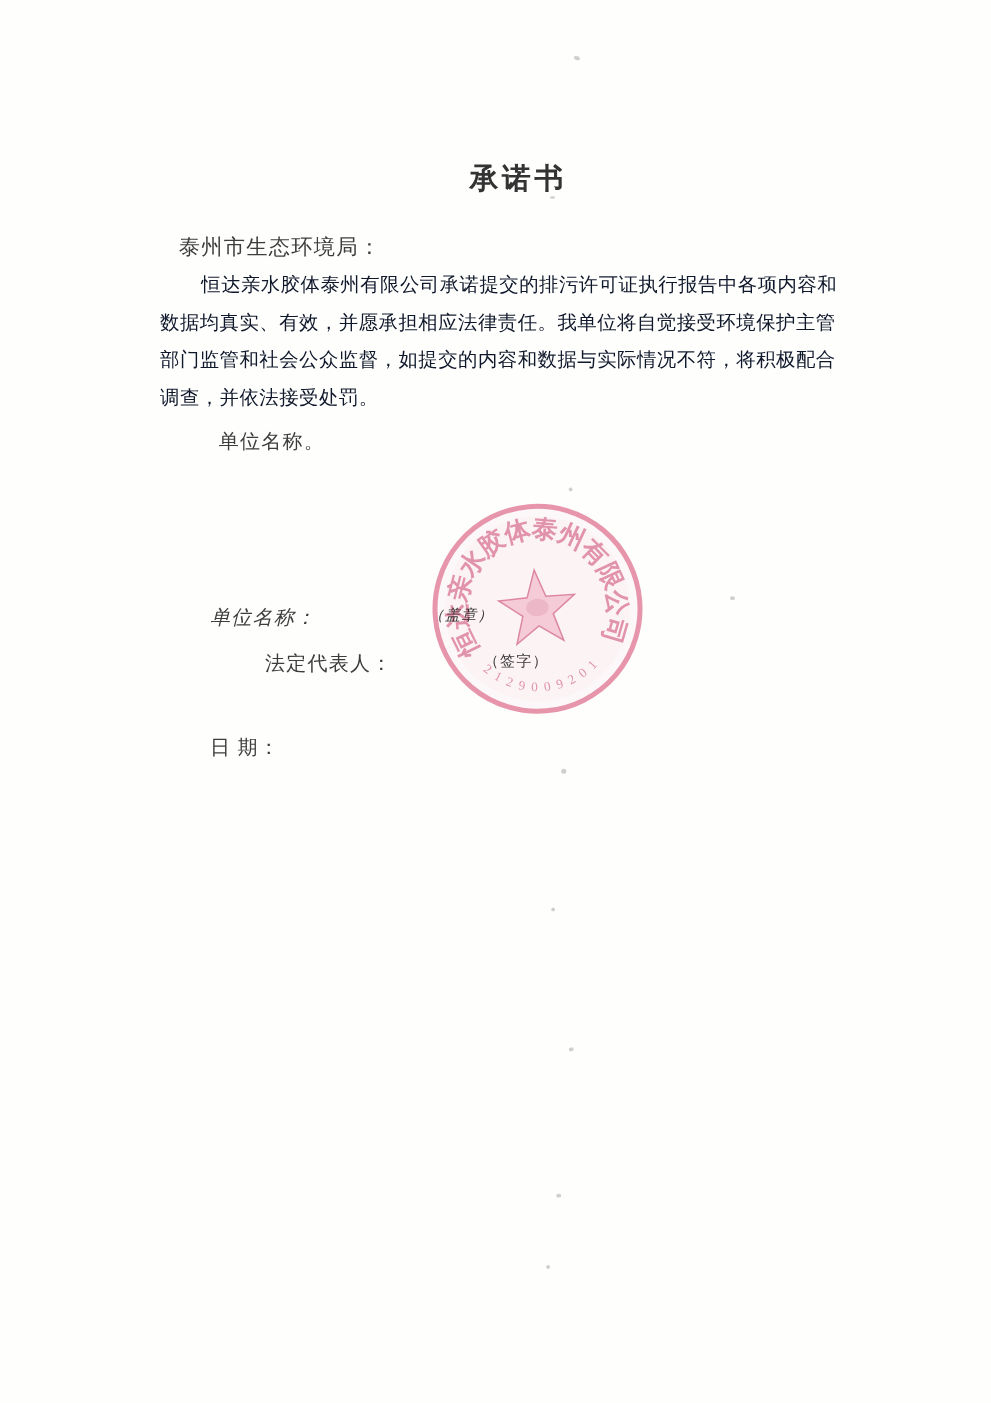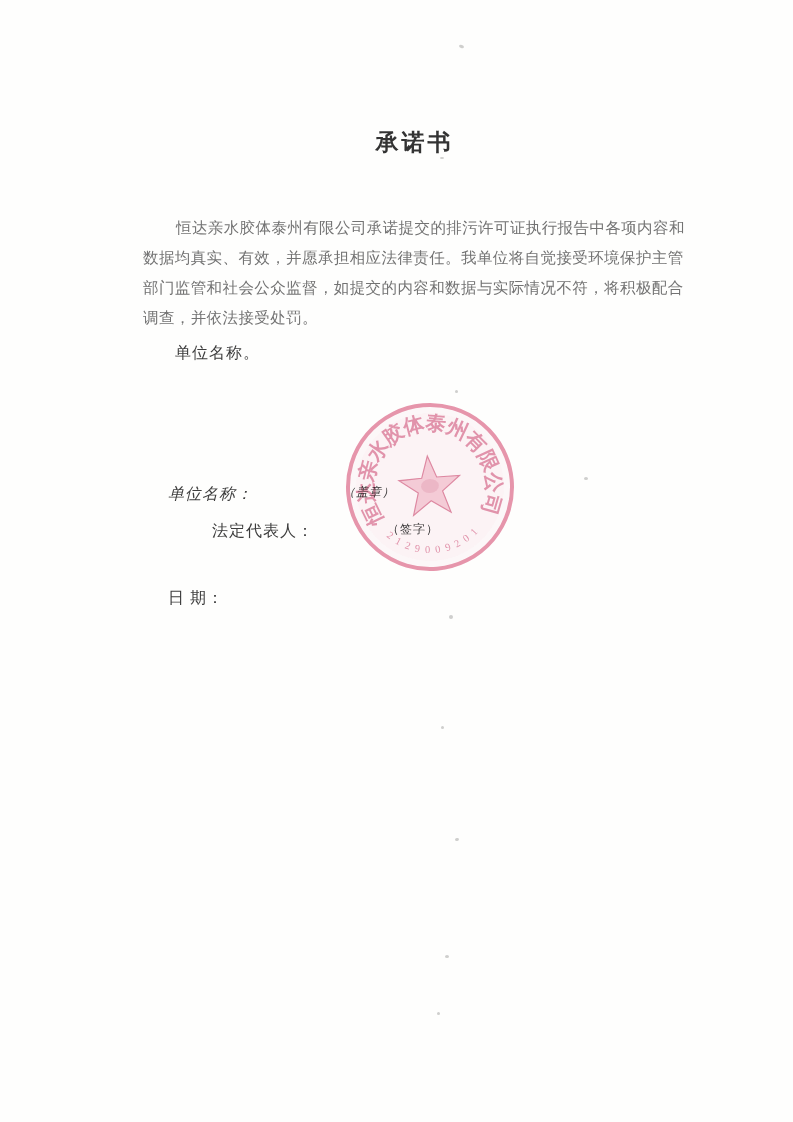--- a/index.html
+++ b/index.html
@@ -27,25 +27,25 @@
   }
   .salutation {
     position: absolute;
     left: 143px; top: 186px;
     font-size: 17px;
     letter-spacing: 1px;
     white-space: nowrap;
   }
   .body-line {
     position: absolute;
-    left: 143px;
+    left: 128px;
     font-size: 15.5px;
     letter-spacing: 0.4px;
     white-space: nowrap;
-    color: #737373;
+    color: #0f172a;
   }
   .line-0 { top: 218px; padding-left: 33px; }
   .line-1 { top: 248px; text-align: center; }
   .line-2 { top: 278px; }
   .line-3 { top: 308px; }
   .closing {
     position: absolute;
     left: 175px; top: 343px;
     font-size: 16px;
     letter-spacing: 1px;
@@ -83,20 +83,21 @@
     opacity: 0.55;
   }
 </style>
 </head>
 <body>
 
 <div class="page">
 
   <div class="doc-title">承诺书</div>
 
+  <div class="salutation">泰州市生态环境局：</div>
 
   <div>
     <div class="body-line line-0">恒达亲水胶体泰州有限公司承诺提交的排污许可证执行报告中各项内容和</div>
     <div class="body-line line-1">数据均真实、有效，并愿承担相应法律责任。我单位将自觉接受环境保护主管</div>
     <div class="body-line line-2">部门监管和社会公众监督，如提交的内容和数据与实际情况不符，将积极配合</div>
     <div class="body-line line-3">调查，并依法接受处罚。</div>
   </div>
 
   <div class="closing">单位名称。</div>
 

